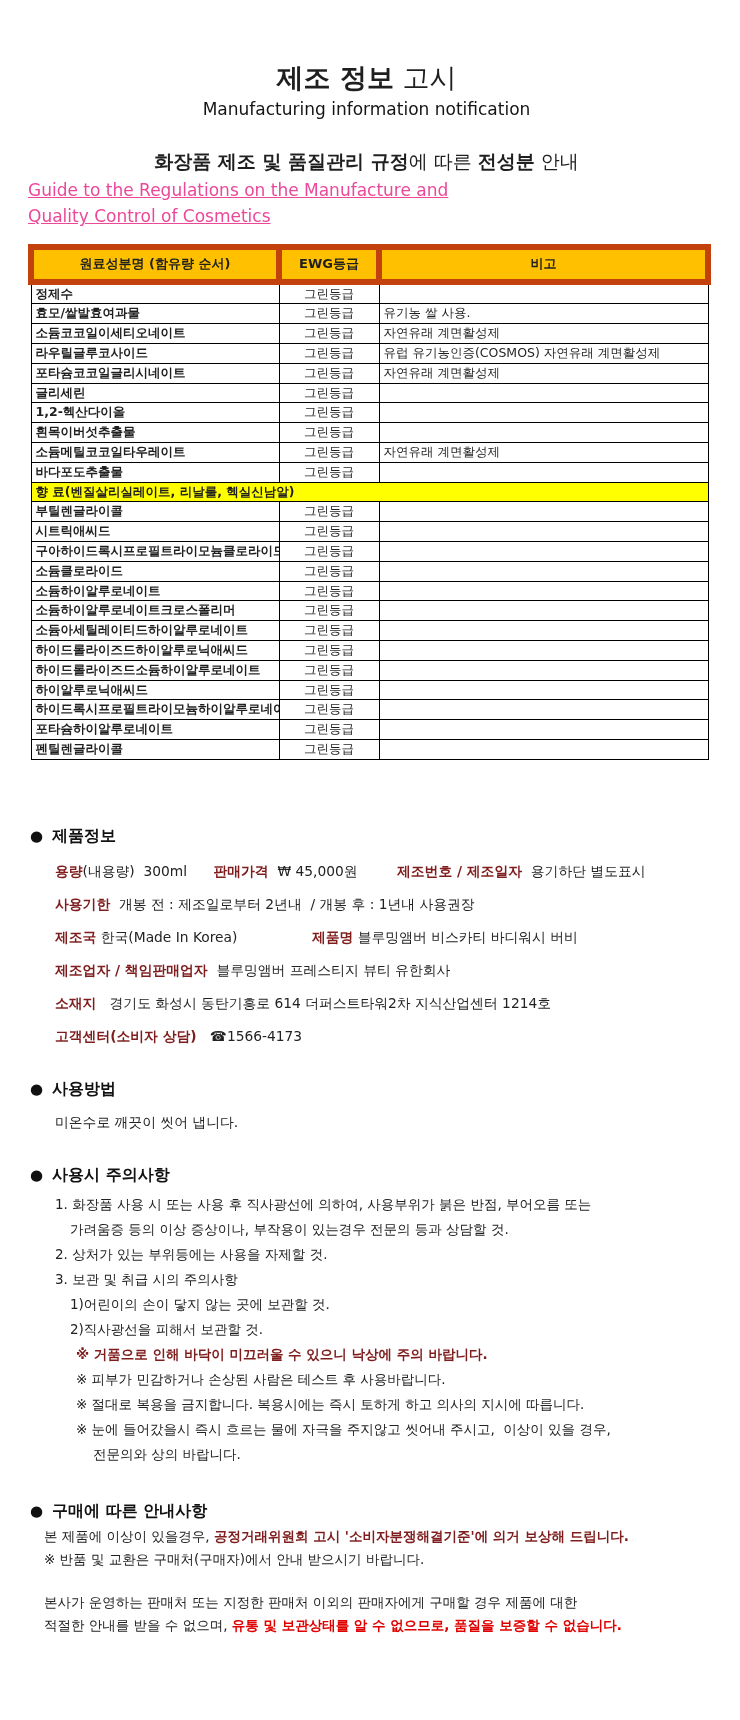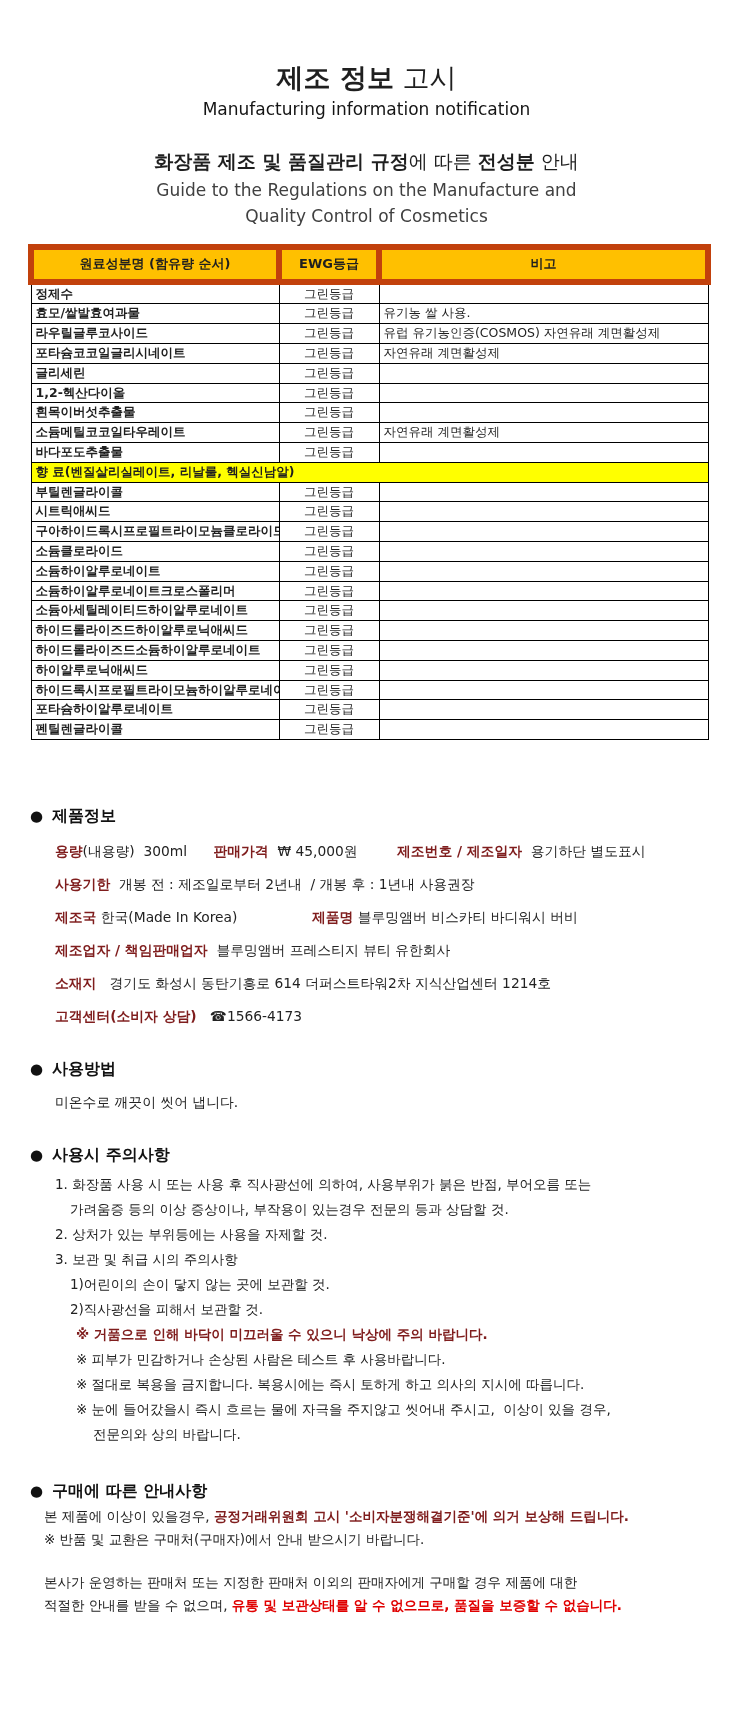--- a/index.html
+++ b/index.html
@@ -10,21 +10,21 @@
     -webkit-font-smoothing:antialiased;
   }
   .page{padding:60px 35px 0 28px;}
 
   
   .title-main{text-align:center;font-size:27px;letter-spacing:0px;}
   .title-main .bold{font-weight:bold;}
   .title-en{text-align:center;font-size:17px;margin-top:3px;color:#141414;}
   .subtitle{text-align:center;font-size:19px;margin-top:30px;}
   .subtitle .bold{font-weight:bold;}
-  .subtitle-en{text-align:center;font-size:17px;line-height:1.55;margin-top:2px;color:#404040;}
+  .subtitle-en{text-align:left;font-size:17px;line-height:1.55;margin-top:2px;color:#ec4899;text-decoration:underline;}
 
   
   table.ingredients{
     width:677px;border-collapse:collapse;margin-top:14px;
     table-layout:fixed;
   }
   table.ingredients th{
     background:var(--header-bg,#FFC000);
     border:6px solid #c2410c;font-size:13px;font-weight:bold;
     height:27px;padding:1px 4px;
@@ -105,20 +105,25 @@
           <td class="col-name">정제수</td>
           <td class="col-grade">그린등급</td>
           <td class="col-note"></td>
         </tr>
         <tr>
           <td class="col-name">효모/쌀발효여과물</td>
           <td class="col-grade">그린등급</td>
           <td class="col-note">유기농 쌀 사용.</td>
         </tr>
         <tr>
+          <td class="col-name">소듐코코일이세티오네이트</td>
+          <td class="col-grade">그린등급</td>
+          <td class="col-note">자연유래 계면활성제</td>
+        </tr>
+        <tr>
           <td class="col-name">라우릴글루코사이드</td>
           <td class="col-grade">그린등급</td>
           <td class="col-note">유럽 유기농인증(COSMOS) 자연유래 계면활성제</td>
         </tr>
         <tr>
           <td class="col-name">포타슘코코일글리시네이트</td>
           <td class="col-grade">그린등급</td>
           <td class="col-note">자연유래 계면활성제</td>
         </tr>
         <tr>

